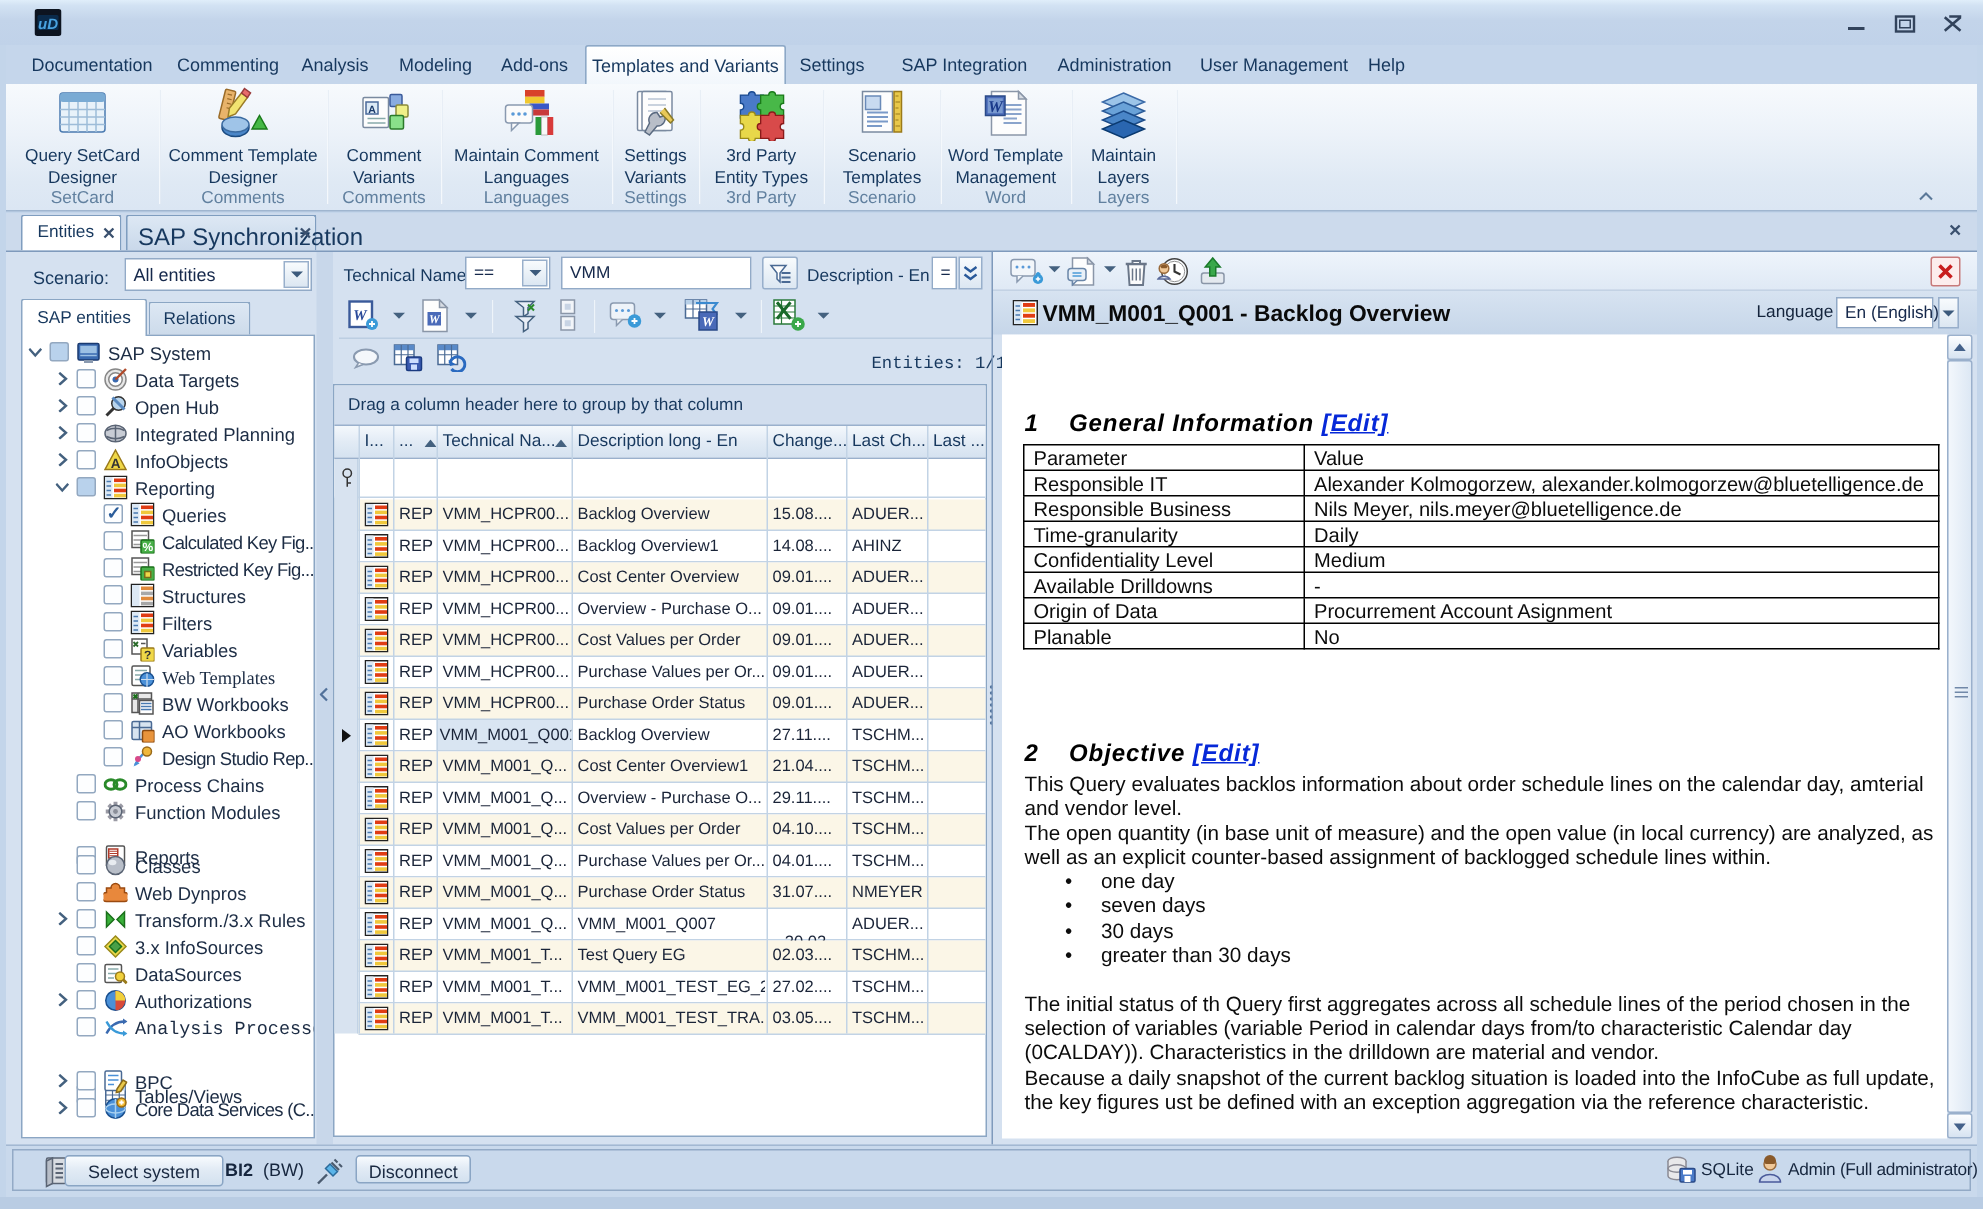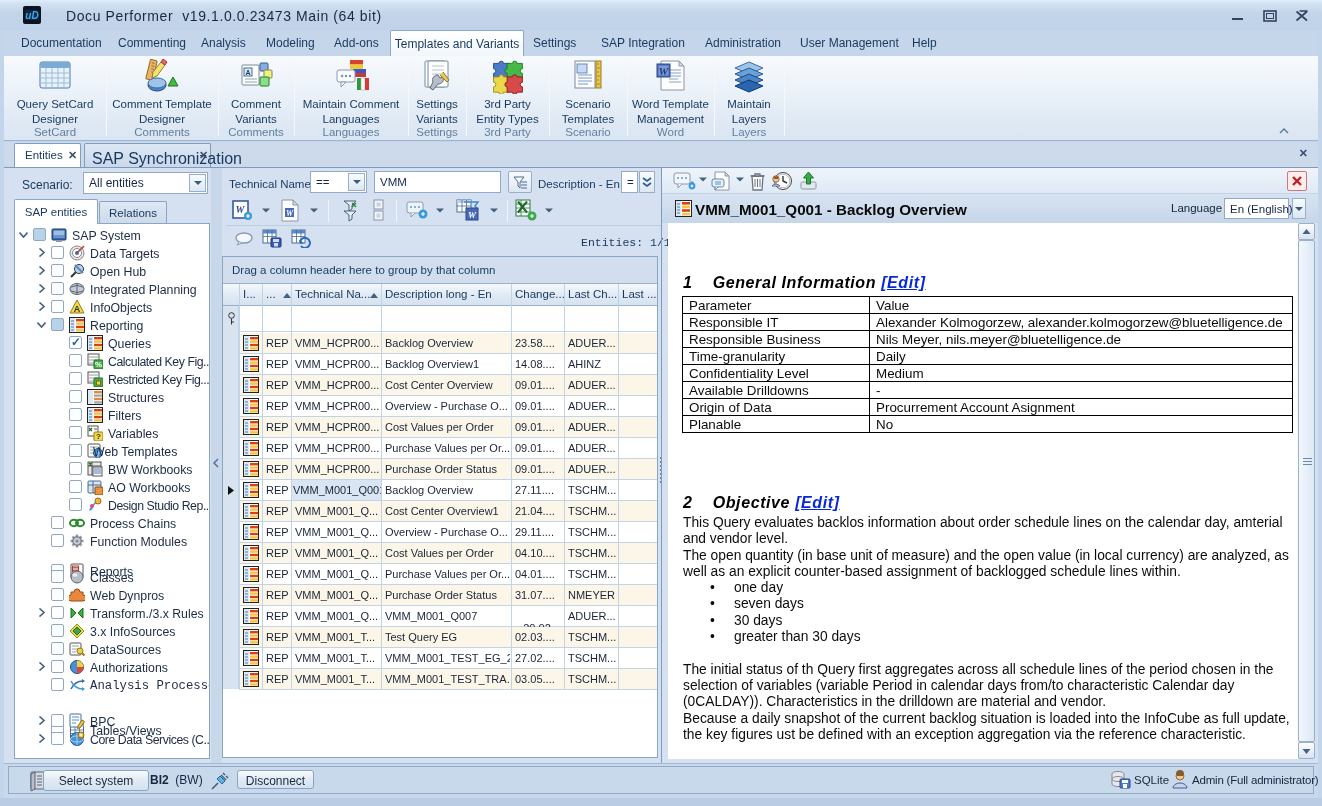--- a/index.html
+++ b/index.html
@@ -77,21 +77,20 @@
 </style>
 </head>
 <body>
 <div id="win">
   <div class="abs" id="titlebar"></div>
   <svg class="abs" style="left:23px; top:6px;" width="18" height="18">
     <rect x="0" y="0" width="18" height="18" rx="2" fill="#0d1420"></rect>
     <rect x="2" y="4" width="14" height="10" rx="1" fill="#0a2a4a"></rect>
     <text x="9" y="13" font-size="10" font-style="italic" font-weight="bold" fill="#4aa3e0" text-anchor="middle" font-family="Liberation Sans">uD</text>
   </svg>
-  <div class="abs nw" id="title-text">Docu Performer&nbsp;&nbsp;v19.1.0.0.23473 Main (64 bit)</div>
   <svg class="abs" style="left:1230px; top:10px;" width="16" height="12">
       <rect x="2" y="8" width="11" height="2" fill="#32435c"></rect>
     </svg>
   <svg class="abs" style="left:1262px; top:10px;" width="16" height="12">
       <rect x="2" y="1" width="12" height="10" fill="none" stroke="#32435c" stroke-width="1.6"></rect>
       <rect x="4.5" y="3.5" width="7" height="5" fill="none" stroke="#32435c" stroke-width="1"></rect>
     </svg>
   <svg class="abs" style="left:1294px; top:10px;" width="16" height="12">
       <path d="M2.5 1.5 L13 10.5 M13 1.5 L2.5 10.5 M5.5 1 L13.5 1" stroke="#32435c" stroke-width="1.7" fill="none"></path>
     </svg>
@@ -402,21 +401,21 @@
           <span class="tlabel" style="left:93px;">Variables</span>
         </div>
         <div class="titem" style="top:218px;">
           <span class="cb empty" style="left:54px;"></span>
           <svg class="ticon" style="left:72px;" viewBox="0 0 16 16">
             <rect x="1" y="1" width="12" height="13" rx="1" fill="#fff" stroke="#555"></rect>
             <path d="M3 4 h8 M3 7 h8 M3 10 h5" stroke="#8aa"></path>
             <circle cx="11" cy="10" r="4.5" fill="#4a90d8" stroke="#1a5090"></circle>
             <path d="M7 10 h9 M11 6 v9" stroke="#cde" stroke-width="0.8" fill="none"></path>
           </svg>
-          <span class="tlabel" style="left:78px;">Web Templates</span>
+          <span class="tlabel" style="left:93px;font-family:Liberation Serif, serif;">Web Templates</span>
         </div>
         <div class="titem" style="top:236px;">
           <span class="cb empty" style="left:54px;"></span>
           <svg class="ticon" style="left:72px;" viewBox="0 0 16 16">
             <rect x="1" y="1" width="13" height="13" fill="#e8e8e8" stroke="#555"></rect>
             <path d="M1 5 h13 M5 1 v13" stroke="#555"></path>
             <path d="M2 2 l2.5 2.5 m0 -2.5 l-2.5 2.5" stroke="#1a701a" stroke-width="1.3"></path>
             <rect x="6" y="6" width="9" height="9" fill="#fff" stroke="#555"></rect>
             <path d="M7 8 h7 M7 10 h7 M7 12 h7" stroke="#4a7ab0"></path>
           </svg>
@@ -725,21 +724,21 @@
           <rect x="1" y="1" width="5" height="14" fill="#dce8f4"></rect>
           <path d="M2 4 h3 M2 7 h3 M2 10 h3 M2 13 h3" stroke="#4a7ab0"></path>
           <rect x="7" y="2" width="8" height="2.4" fill="#e03c14"></rect>
           <rect x="7" y="5.4" width="8" height="2.4" fill="#f0c83c"></rect>
           <rect x="7" y="8.8" width="8" height="2.4" fill="#e03c14"></rect>
           <rect x="7" y="12.2" width="8" height="2.4" fill="#f0c83c"></rect>
         </svg>
         <div class="cell" style="left:43px; top:76px; width:24px;">REP</div>
         <div class="cell" style="left:72px; top:76px; width:85px;">VMM_HCPR00...</div>
         <div class="cell" style="left:162px; top:76px; width:125px;">Backlog Overview</div>
-        <div class="cell" style="left:292px; top:76px; width:48px;">23.58....</div>
+        <div class="cell" style="left:292px; top:76px; width:48px;">15.08....</div>
         <div class="cell" style="left:345px; top:76px; width:49px;">ADUER...</div>
         <div class="abs" style="left:16px; top:97px; width:418px; height:21px; background:#ffffff; border-bottom:1px solid #c2d3e5;"></div>
         <svg class="abs" style="left:20px; top:99px; width:16px; height:16px;" viewBox="0 0 16 16">
           <rect x="0.5" y="0.5" width="15" height="15" fill="#fff" stroke="#222"></rect>
           <rect x="1" y="1" width="5" height="14" fill="#dce8f4"></rect>
           <path d="M2 4 h3 M2 7 h3 M2 10 h3 M2 13 h3" stroke="#4a7ab0"></path>
           <rect x="7" y="2" width="8" height="2.4" fill="#e03c14"></rect>
           <rect x="7" y="5.4" width="8" height="2.4" fill="#f0c83c"></rect>
           <rect x="7" y="8.8" width="8" height="2.4" fill="#e03c14"></rect>
           <rect x="7" y="12.2" width="8" height="2.4" fill="#f0c83c"></rect>

